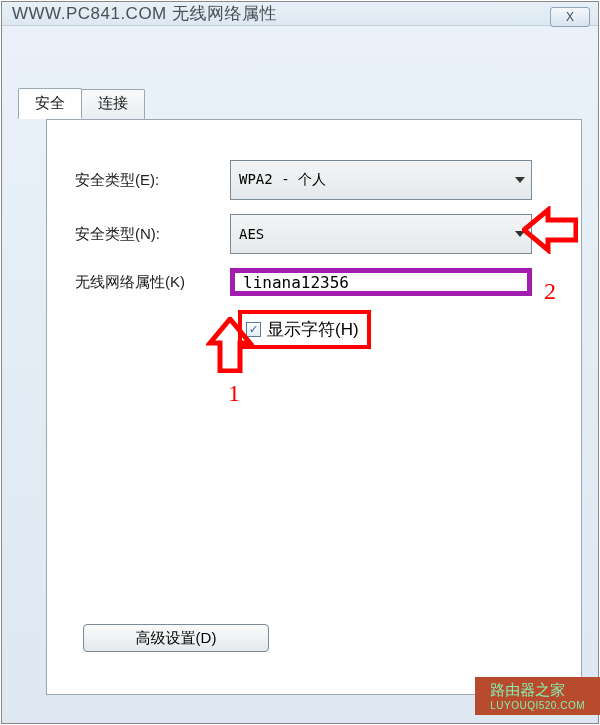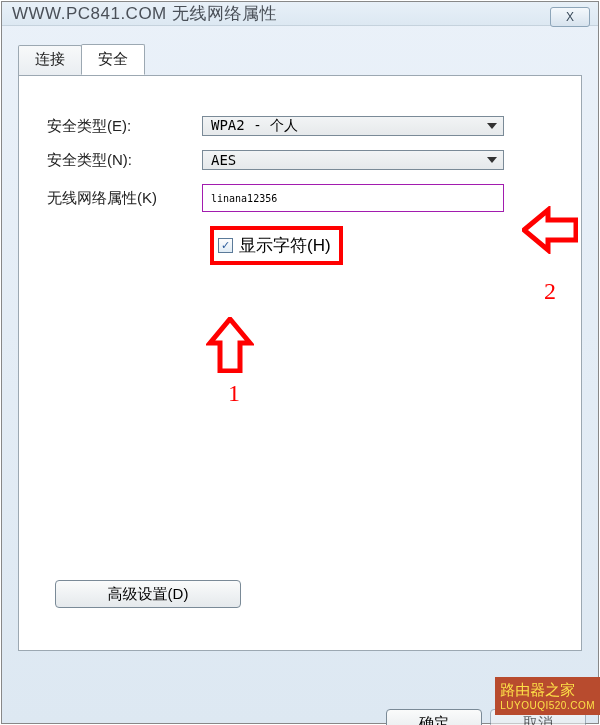--- a/index.html
+++ b/index.html
@@ -13,20 +13,21 @@
       position: relative;
     }
     .window {
       border: 1px solid #888;
       width: 598px;
       height: 723px;
       margin: 1px;
       display: flex;
       flex-direction: column;
       background: linear-gradient(#eaf1f9, #dde8f2);
+      gap: 44px;
     }
     .titlebar {
       height: 34px;
       background: linear-gradient(#e8f0f8, #dce8f2);
       display: flex;
       align-items: center;
       padding: 0 10px;
       border-bottom: 1px solid #c5d2dd;
       position: relative;
     }
@@ -78,35 +79,36 @@
       border-bottom: 1px solid #fff;
       top: 0;
       padding-top: 5px;
     }
     .tab-panel {
       border: 1px solid #9ca8b2;
       background: #fff;
       height: 576px;
       padding: 40px 20px 0 28px;
       position: relative;
+      margin-left: 28px;
     }
     .form-row {
       display: flex;
       align-items: center;
       margin-bottom: 14px;
     }
     .form-label {
       width: 155px;
       color: #222;
       font-size: 15px;
     }
     .select-box {
       flex: 1;
       max-width: 302px;
-      height: 20px;
+      height: 40px;
       border: 1px solid #7a8a97;
       background: linear-gradient(#f2f4f5, #e6e9eb);
       display: flex;
       align-items: center;
       padding: 0 8px;
       position: relative;
       cursor: pointer;
       font-family: "SimSun", monospace;
       font-size: 14px;
     }
@@ -115,25 +117,25 @@
       right: 6px;
       width: 0; height: 0;
       border-left: 5px solid transparent;
       border-right: 5px solid transparent;
       border-top: 6px solid #333;
     }
     .text-input {
       flex: 1;
       max-width: 302px;
       height: 28px;
-      border: 1px solid #a21caf;
+      border: 5px solid #a21caf;
       background: #fff;
       padding: 0 8px;
       font-family: "SimSun", monospace;
-      font-size: 10px;
+      font-size: 16px;
     }
     .checkbox-row {
       display: flex;
       align-items: center;
       margin-left: 163px;
       margin-top: 10px;
       border: 4px solid red;
       padding: 4px 8px 4px 4px;
       width: fit-content;
     }
@@ -185,23 +187,23 @@
       justify-content: center;
       font-size: 15px;
       cursor: pointer;
       margin-top: 46px;
     }
     .watermark {
       position: absolute;
       right: 0;
       bottom: 10px;
       background: #b84b2e;
-      color: #fde047;
-      font-size: 15px;
-      padding: 4px 5px;
+      color: #86efac;
+      font-size: 15px;
+      padding: 4px 15px;
       z-index: 10;
       font-family: "SimHei", sans-serif;
     }
     .watermark-sub {
       font-size: 10px;
       letter-spacing: 0.5px;
       display: block;
     }
     .arrow-anno {
       position: absolute;
@@ -231,22 +233,22 @@
 <div class="window">
   <div class="titlebar">
     <span class="titlebar-title">WWW.PC841.COM 无线网络属性</span>
     <div class="close-btn">
       <span>X</span>
     </div>
   </div>
 
   <div class="tabs-area">
     <div class="tabs-row">
+      <div class="tab active">安全</div>
       <div class="tab">连接</div>
-      <div class="tab active">安全</div>
     </div>
     <div class="tab-panel">
 
       <div class="form-row">
         <div class="form-label">安全类型(E):</div>
         <div class="select-box">
           <span>WPA2 - 个人</span>
           <span class="select-arrow"></span>
         </div>
       </div>

